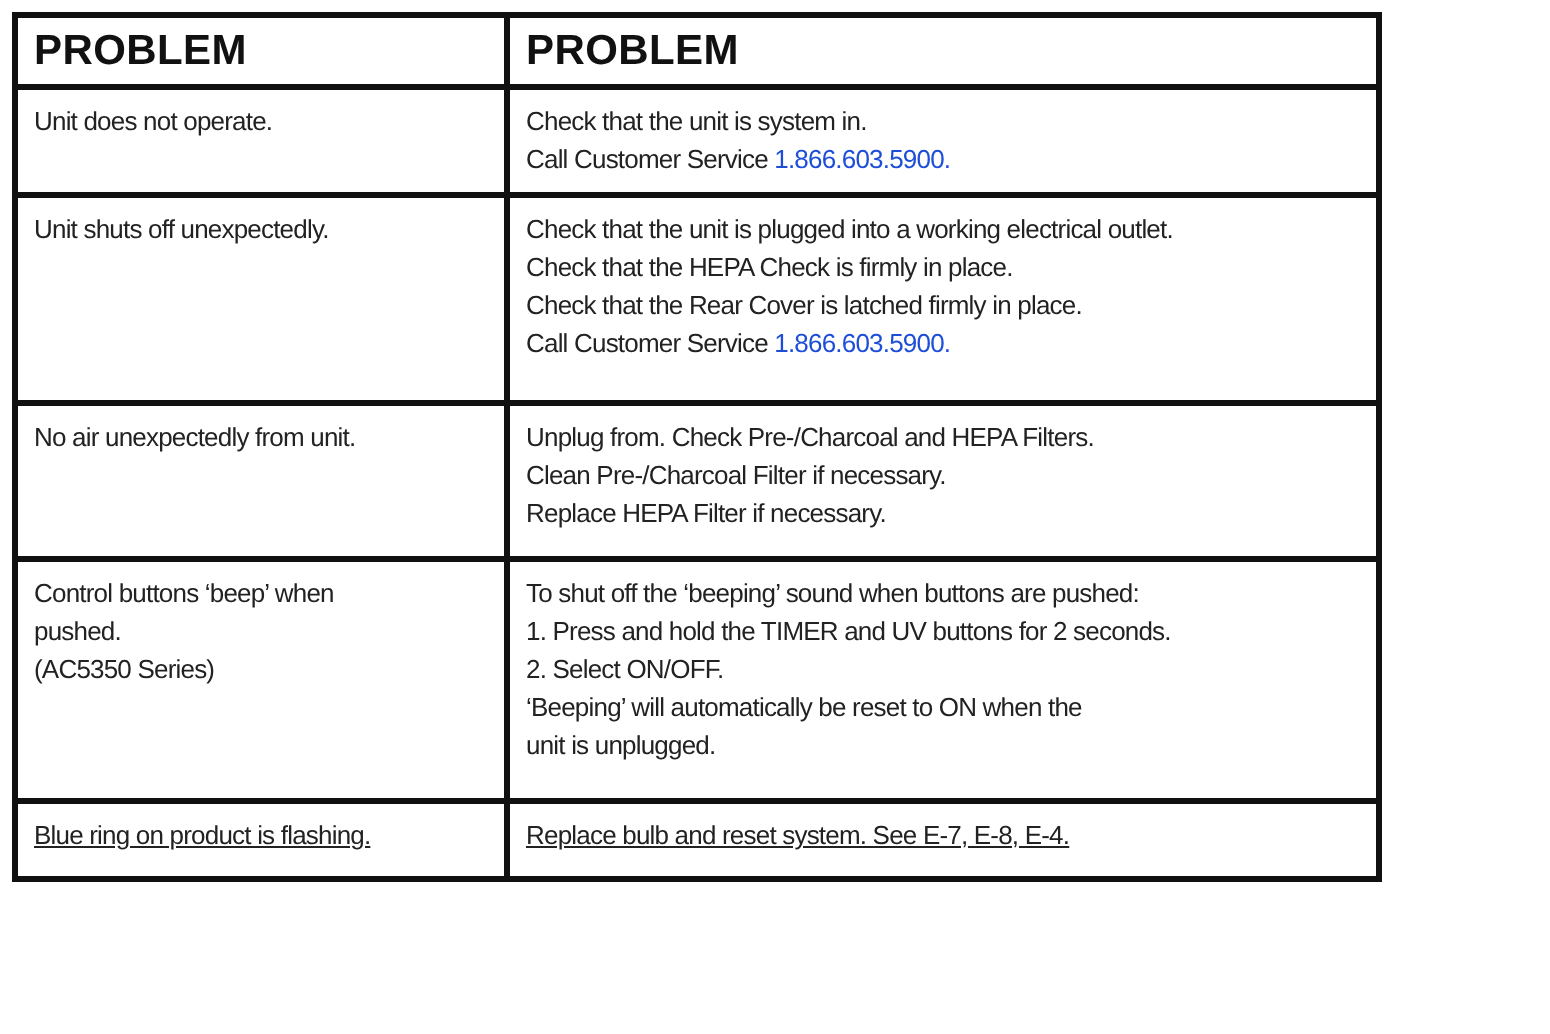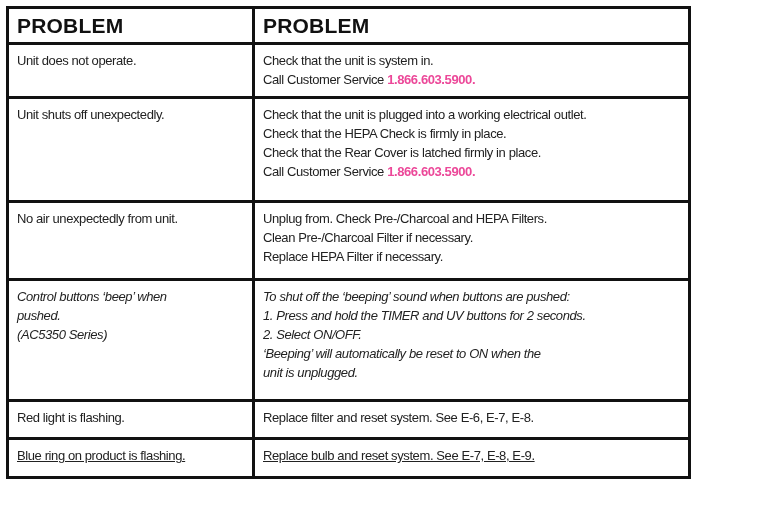--- a/index.html
+++ b/index.html
@@ -46,26 +46,26 @@
     .col-solution { width: auto; }
     .troubleshoot-table td {
       font-size: 13px;
       line-height: 19px;
       padding-top: 6px;
       padding-bottom: 6px;
       letter-spacing: -0.4px;
       color: #222;
     }
     .line { display: block; white-space: nowrap; }
-    .phone { font-weight: bold; color: #ec4899; }
+    .phone { font-weight: normal; color: #1d4ed8; }
     tr.r1 td { height: 39px; }
     tr.r2 td { height: 89px; }
     tr.r3 td { height: 63px; }
     tr.r4 td { height: 20px; }
-    tr.r5 td { height: 106px; font-style: italic; }
+    tr.r5 td { height: 106px; }
     tr.r6 td { height: 23px; }
     tr.r7 td { height: 24px; text-decoration: underline; }
   </style>
 </head>
 <body>
 
 <table class="troubleshoot-table">
   <colgroup>
     <col class="col-problem">
     <col class="col-solution">
@@ -120,31 +120,23 @@
       </td>
       <td>
         <span class="line">To shut off the ‘beeping’ sound when buttons are pushed:</span>
         <span class="line">1. Press and hold the TIMER and UV buttons for 2 seconds.</span>
         <span class="line">2. Select ON/OFF.</span>
         <span class="line">‘Beeping’ will automatically be reset to ON when the</span>
         <span class="line">unit is unplugged.</span>
       </td>
     </tr>
 
-    <tr class="r6">
-      <td>
-        <span class="line">Red light is flashing.</span>
-      </td>
-      <td>
-        <span class="line">Replace filter and reset system. See E-6, E-7, E-8.</span>
-      </td>
-    </tr>
 
     <tr class="r7">
       <td>
         <span class="line">Blue ring on product is flashing.</span>
       </td>
       <td>
-        <span class="line">Replace bulb and reset system. See E-7, E-8, E-9.</span>
+        <span class="line">Replace bulb and reset system. See E-7, E-8, E-4.</span>
       </td>
     </tr>
   </tbody>
 </table>
 
 </body></html>

